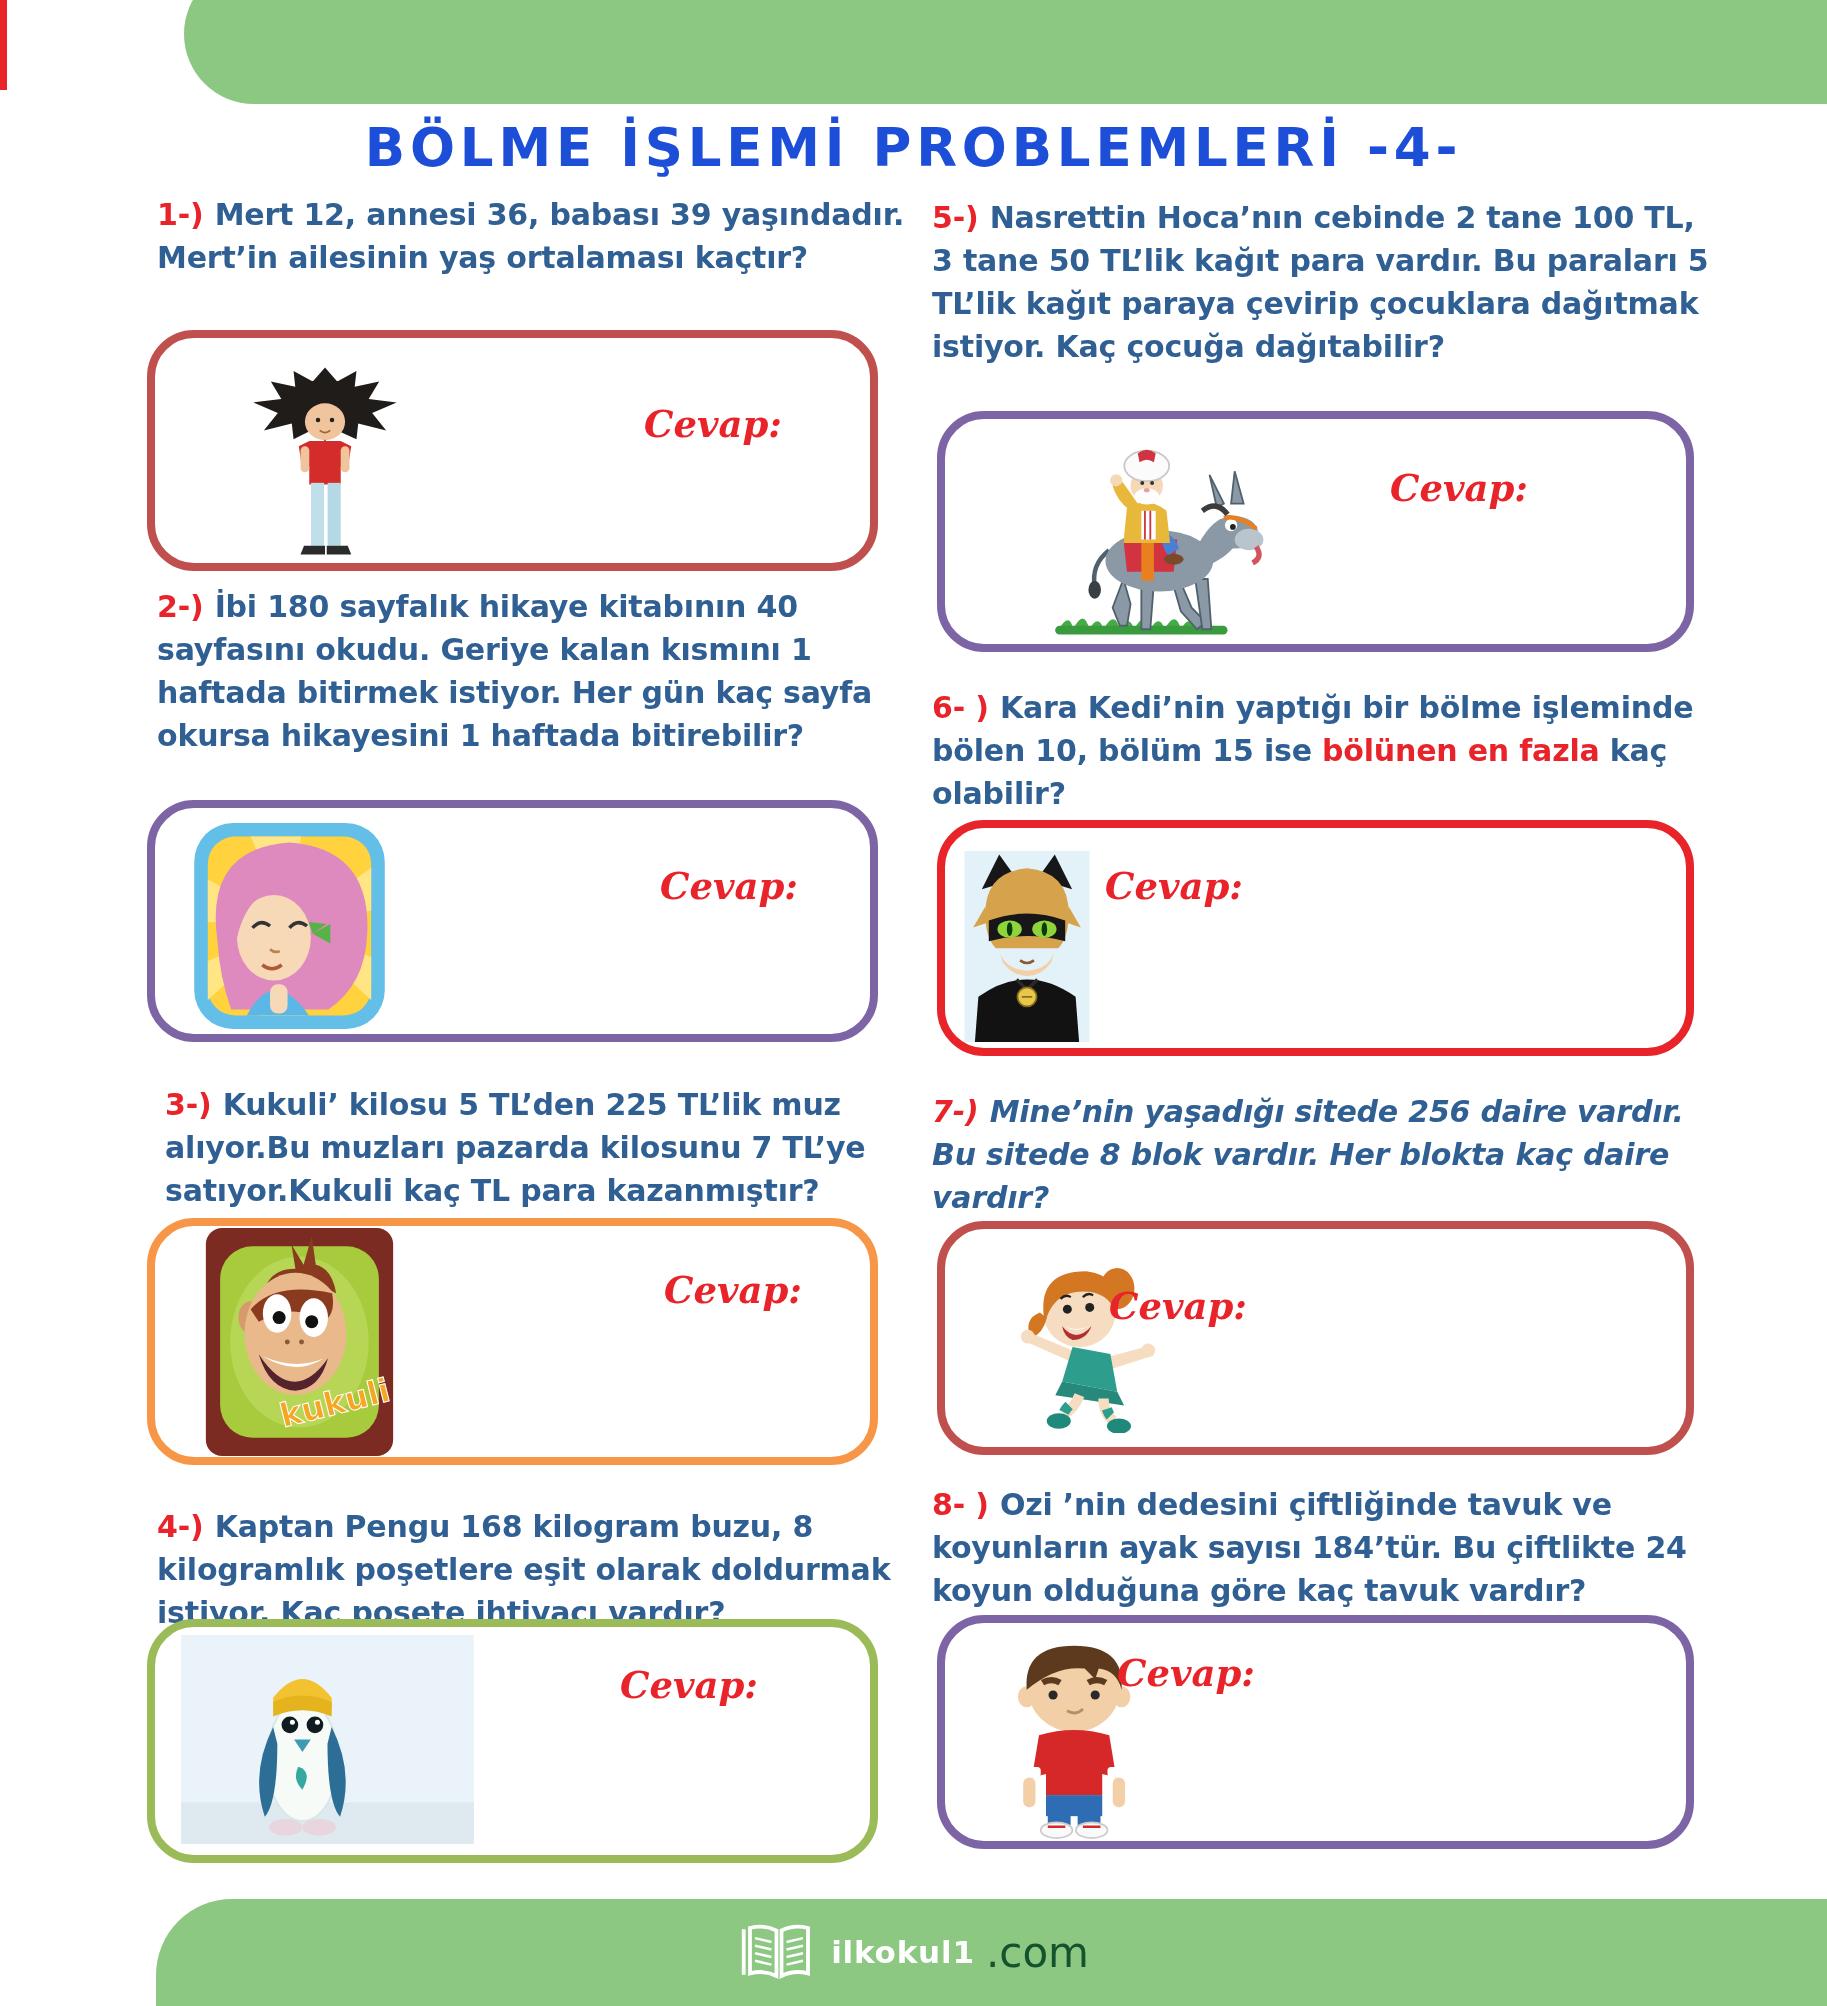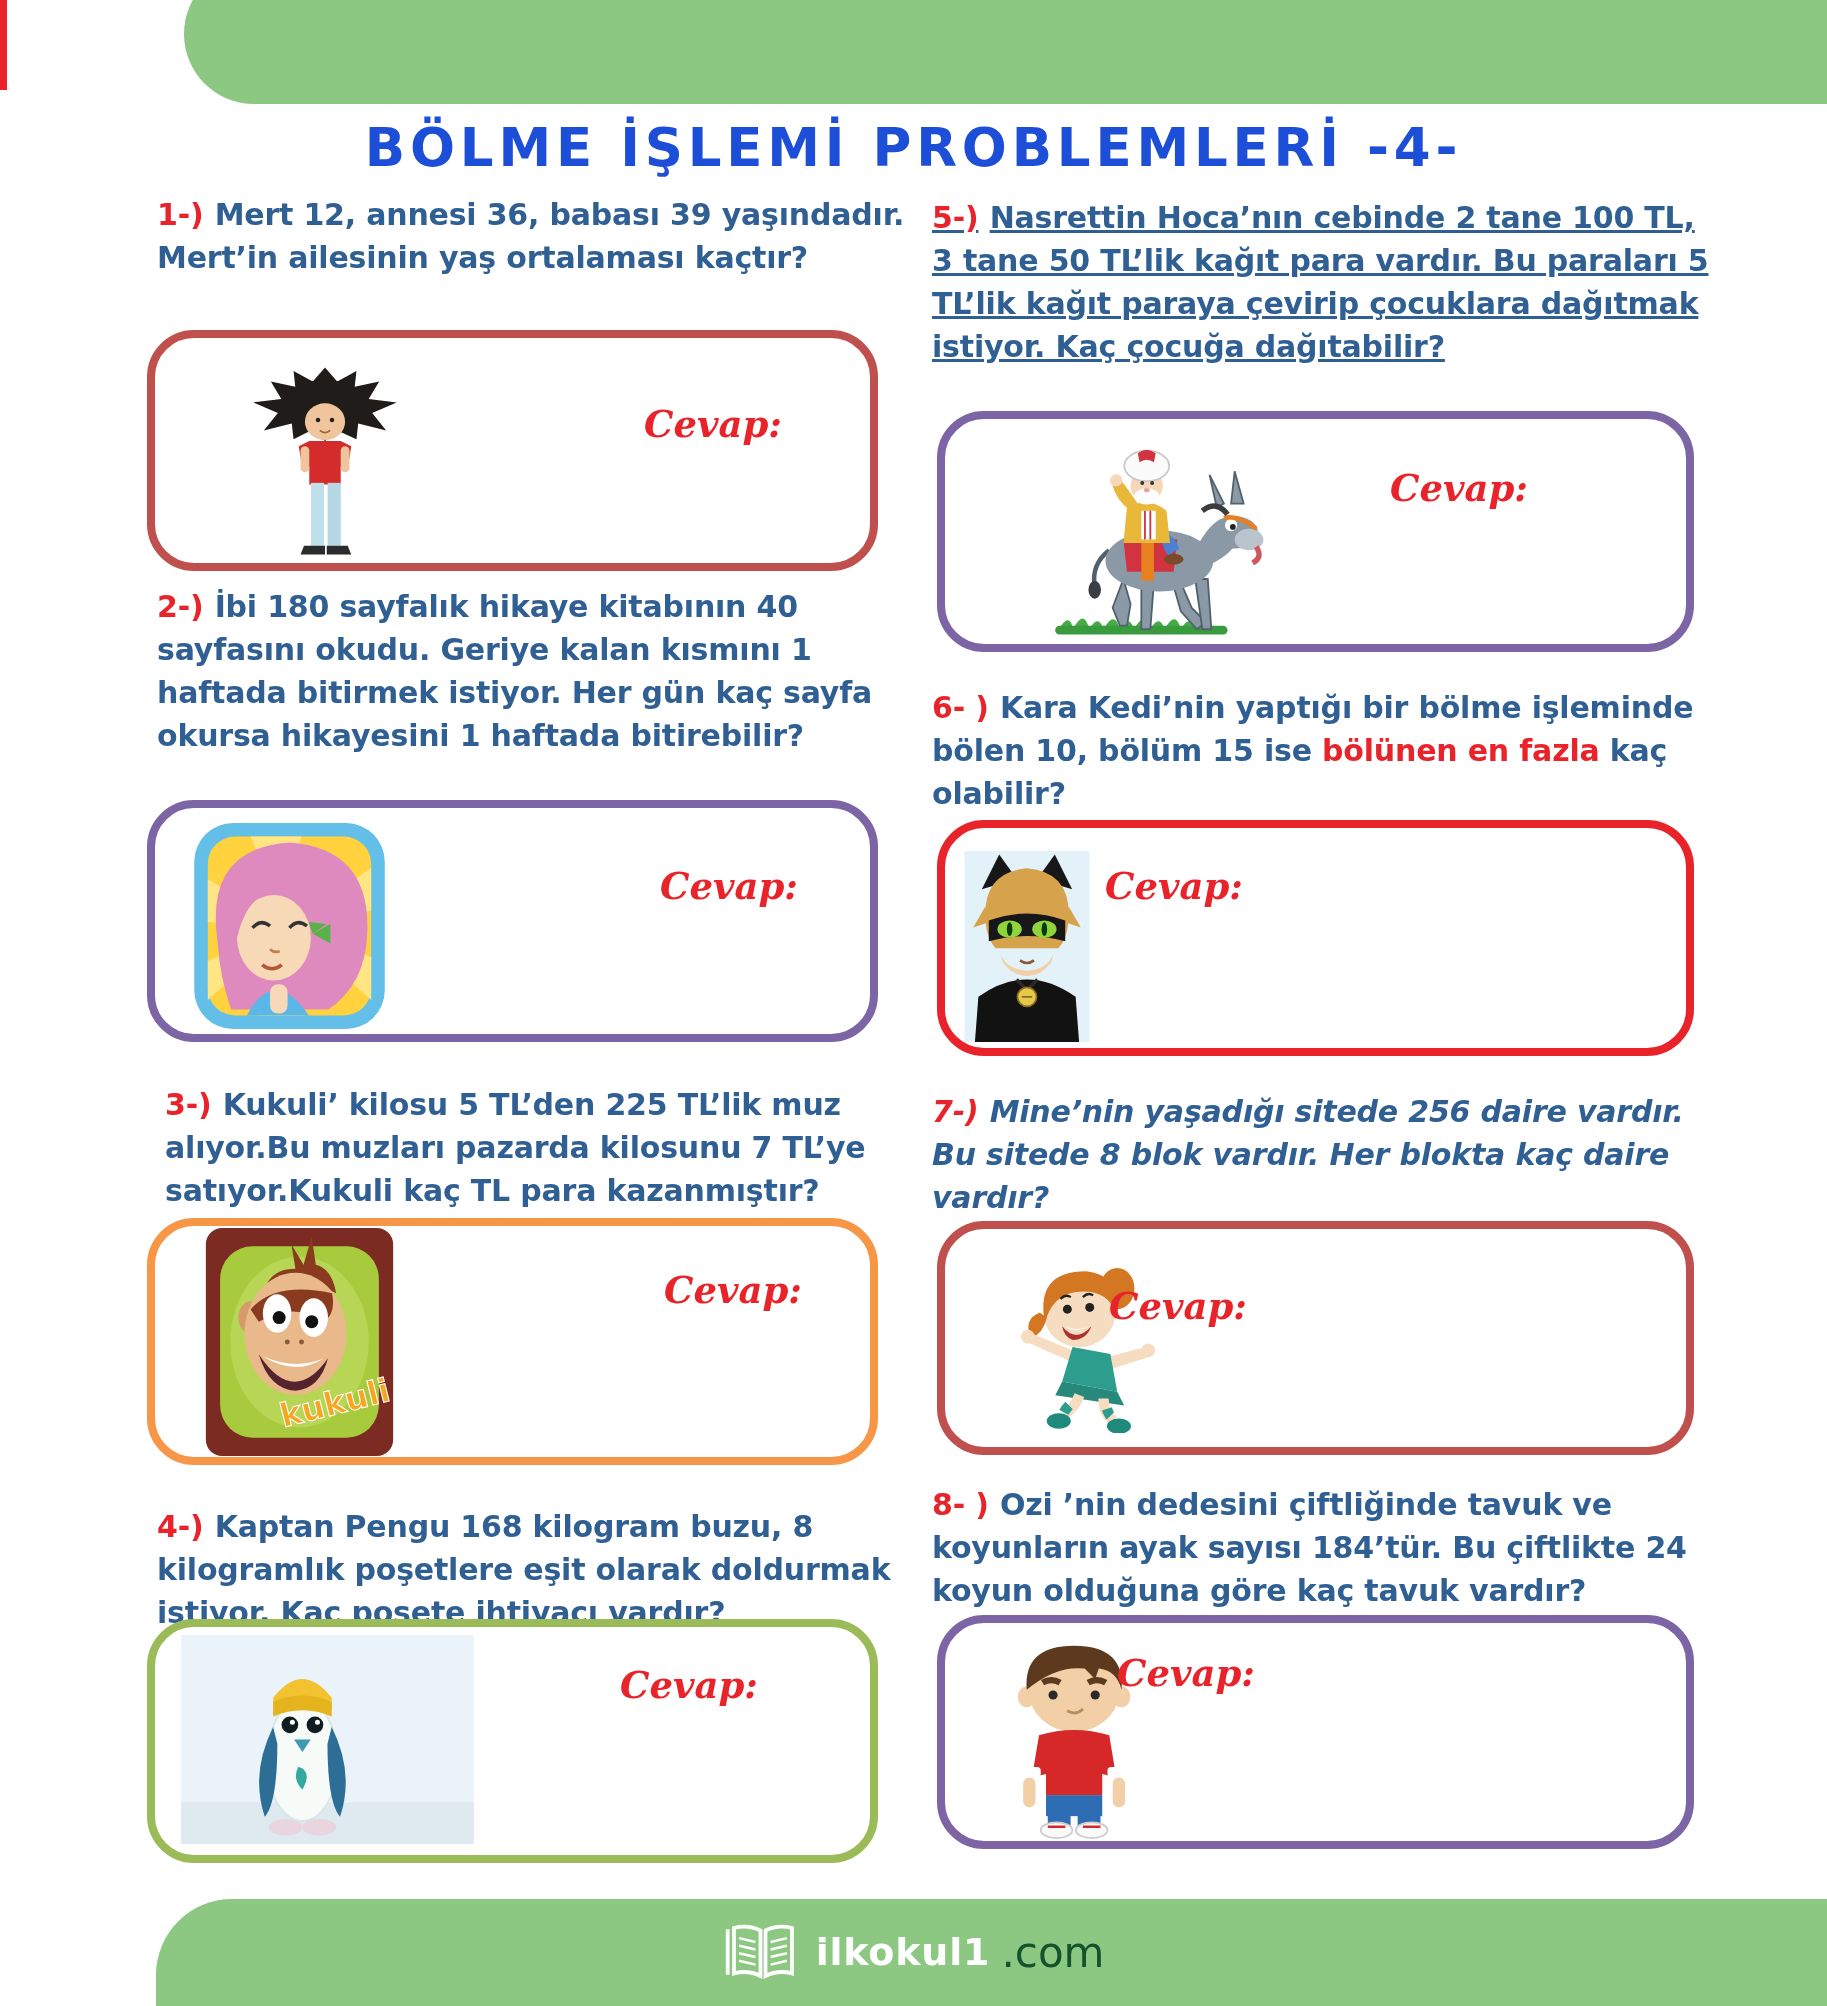--- a/index.html
+++ b/index.html
@@ -18,21 +18,21 @@
 
   
   .ptext{position:absolute;margin:0;font-size:30px;font-weight:bold;color:#2F5F93;
          line-height:1.43;letter-spacing:-0.2px;}
   .pnum{color:#E8232A;margin-right:11.2px;}
   .pred{color:#E8232A;}
   .p1{top:194px;left:157px;width:762px;}
   .p2{top:586px;left:157px;width:762px;}
   .p3{top:1084px;left:157px;width:762px;margin-left:8px;}
   .p4{top:1506px;left:157px;width:762px;}
-  .p5{top:197px;left:932px;width:778px;text-decoration:underline;}
+  .p5{top:197px;left:932px;width:778px;}
   .p6{top:687px;left:932px;width:778px;}
   .p7{top:1091px;left:932px;width:778px;font-style:italic;}
   .p8{top:1484px;left:932px;width:778px;}
 
   
   .box{position:absolute;box-sizing:border-box;border:8.8px solid #C0504D;
        border-radius:47px;background:#fff;}
   .b1{top:330px;left:147px;width:731px;height:241px;border-color:#C0504D;}
   .b2{top:800px;left:147px;width:731px;height:242px;border-color:#7C64A5;}
   .b3{top:1218px;left:147px;width:731px;height:247px;border-color:#F79646;}
@@ -57,21 +57,21 @@
   .b4 .char{left:24px;top:8px;width:297px;height:209px;}
   .b5 .char{left:40px;top:20px;width:345px;height:201px;}
   .b6 .char{left:17.6px;top:22.5px;width:128px;height:191px;}
   .b7 .char{left:44px;top:32px;width:241px;height:172px;}
   .b8 .char{left:36px;top:14.4px;width:188px;height:202px;}
 
   
   .footer-logo{position:absolute;left:0;top:1923px;width:100%;display:flex;
                justify-content:center;align-items:center;gap:11.2px;}
   .book-icon{width:82px;height:58px;}
-  .site-name{font-size:38px;font-weight:bold;color:#ffffff;letter-spacing:0.8px;}
+  .site-name{font-size:31px;font-weight:bold;color:#ffffff;letter-spacing:0.8px;}
   .site-tld{font-size:42px;font-weight:normal;color:#14532d;}
 </style>
 </head>
 <body>
 
 <div class="page">
 
   <div class="red-mark"></div>
   <div class="top-bar"></div>
 

